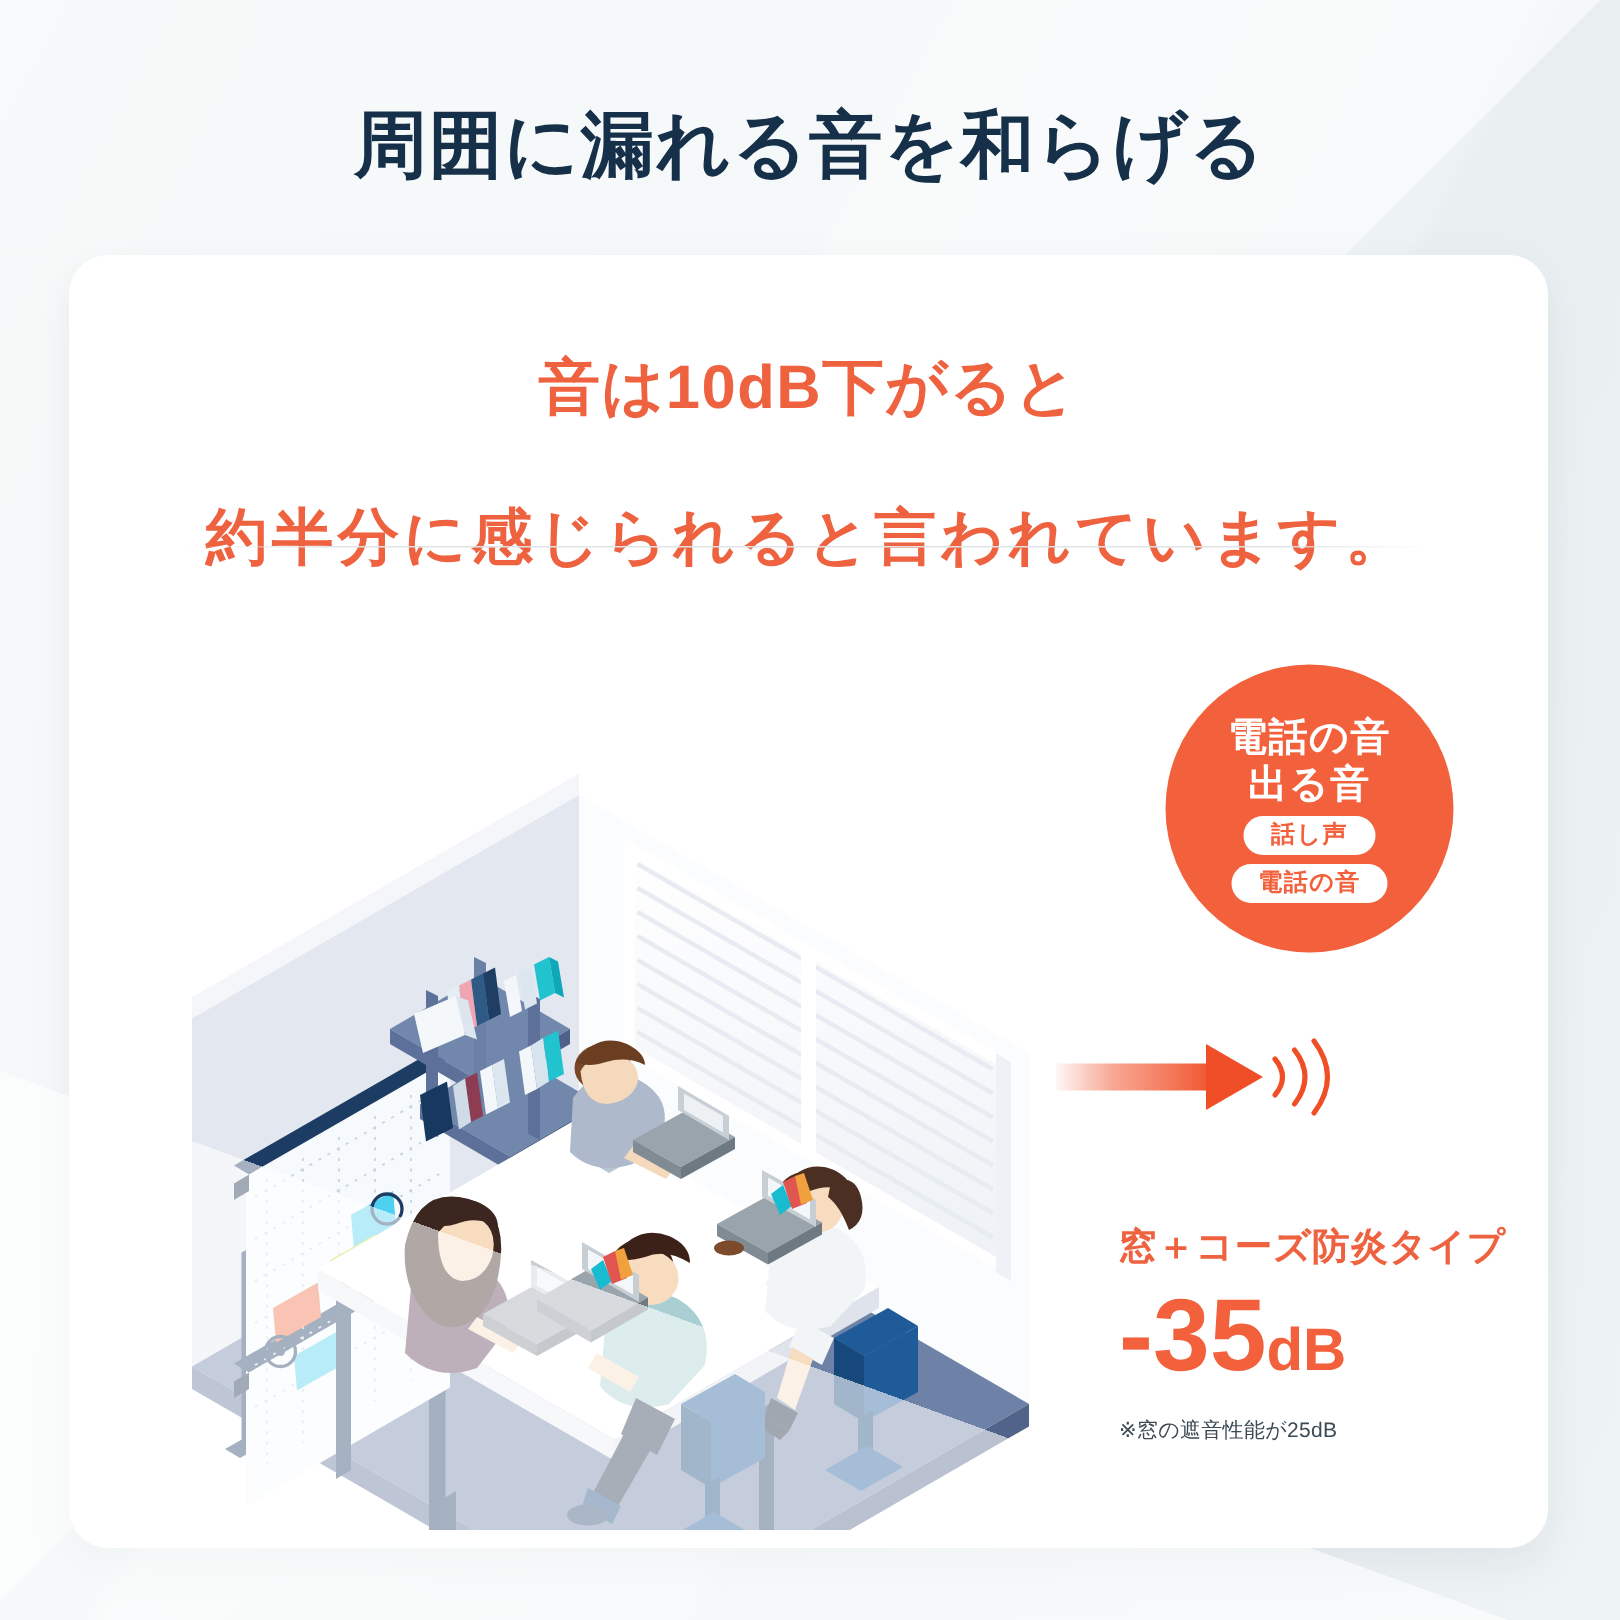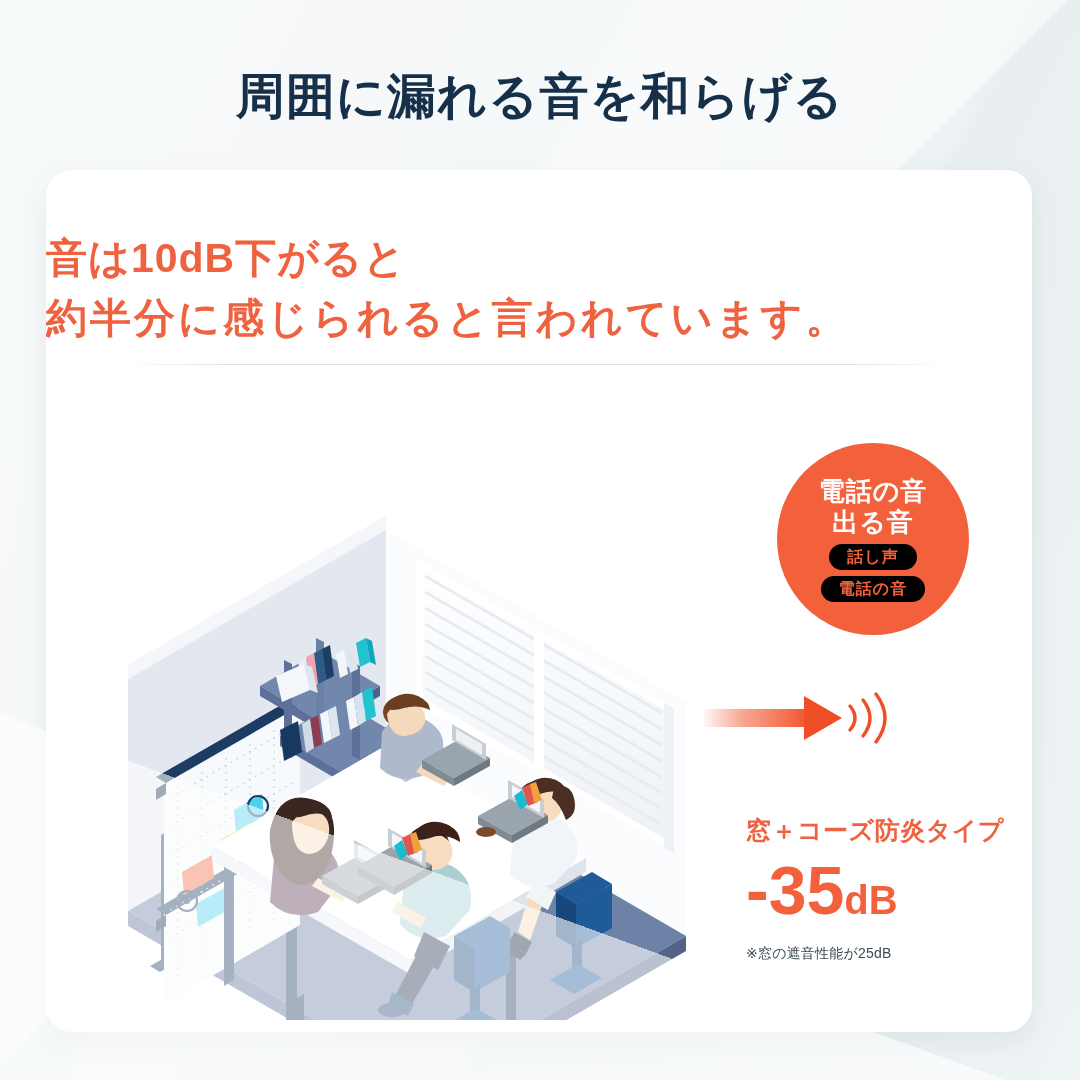--- a/index.html
+++ b/index.html
@@ -50,27 +50,28 @@
     width: 986px; height: 862px;
     background: #ffffff;
     border-radius: 26px;
     box-shadow: 0 10px 26px rgba(120,140,150,0.13);
     overflow: hidden;
   }
 
   .lead {
     position: absolute;
     left: 0; top: 58px; width: 986px;
+    text-align: center;
     color: #ef6240;
     font-weight: bold;
     font-size: 41px;
     line-height: 60px;
     letter-spacing: 1px;
   }
-  .lead .l2 { letter-spacing: 3px; }
+  .lead .l2 { letter-spacing: 3px; margin-top: 40px; }
 
   .divider {
     position: absolute;
     left: 76px; top: 194px;
     width: 830px; height: 1px;
     background: linear-gradient(to right, rgba(222,226,228,0), #dfe3e5 12%, #dfe3e5 88%, rgba(222,226,228,0));
   }
 
   
   .illo { position: absolute; left: 40px; top: 210px; width: 680px; height: 640px; }
@@ -87,21 +88,21 @@
     align-items: center; justify-content: center;
     gap: 2px;
   }
   .badge-title {
     color: #ffffff; font-weight: bold;
     font-size: 26px; line-height: 31px;
     text-align: center; letter-spacing: 1px;
   }
   .pill {
     margin-top: 4px;
-    background: #000000;
+    background: #ffffff;
     color: #f2603c;
     font-weight: bold;
     font-size: 16px;
     letter-spacing: 1px;
     border-radius: 999px;
     padding: 3px 18px 4px;
     line-height: 19px;
     white-space: nowrap;
   }
 

